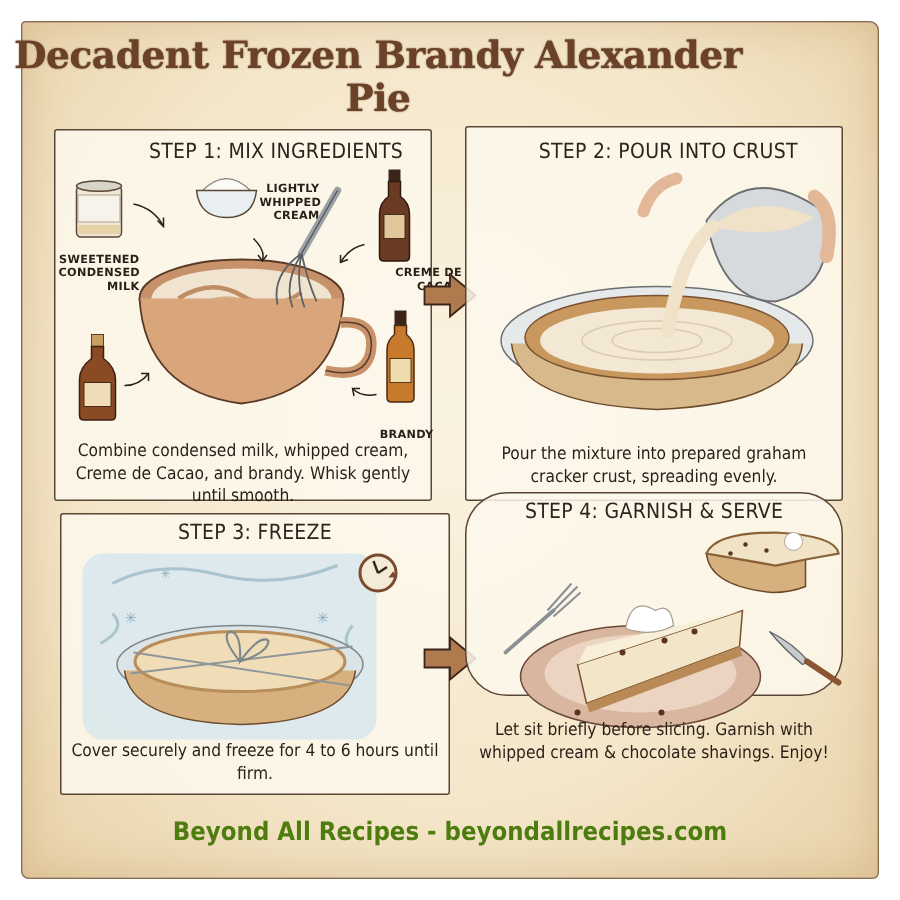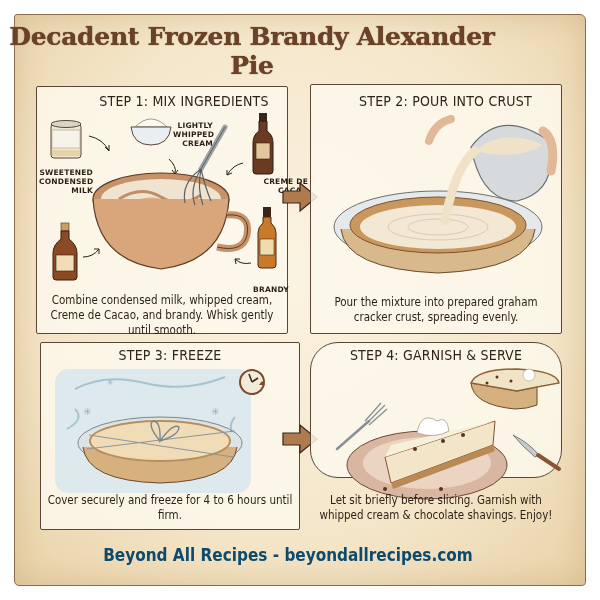--- a/index.html
+++ b/index.html
@@ -32,23 +32,23 @@
     position: absolute; left: 6px; right: 6px; text-align: center;
     font-size: 11.5px; line-height: 15px; color: #2a1f17;
     font-family: "DejaVu Sans Condensed", "DejaVu Sans", sans-serif;
   }
   .label {
     position: absolute; text-align: right; font-size: 7.5px; line-height: 9px;
     color: #2a1f17; font-weight: bold; letter-spacing: 0.2px;
   }
   .arrow { position: absolute; width: 36px; height: 30px; }
   .footer {
-    position: absolute; left: 4px; top: 545px; width: 568px; text-align: center;
+    position: absolute; left: 16px; top: 545px; width: 568px; text-align: center;
     font-family: "DejaVu Sans Condensed", "DejaVu Sans", sans-serif;
-    font-weight: bold; font-size: 17px; color: #0c4a6e;
+    font-weight: bold; font-size: 17px; color: #4d7c0f;
   }
   svg { position: absolute; overflow: visible; }
 </style>
 </head>
 <body>
 
 <div class="parchment"></div>
 
 <div class="title">Decadent Frozen Brandy Alexander Pie</div>
 
@@ -175,21 +175,21 @@
     <path d="M25 14 L28 18 L22 18 Z" fill="#7a4a2c"></path>
   </svg>
 
   <div class="caption" style="top:150px;text-align:center;">Cover securely and freeze for 4 to 6 hours until firm.</div>
 </div>
 
 <svg class="arrow" style="left:282px;top:424px;" width="36" height="30" viewBox="0 0 36 30">
   <path d="M1 9 L18 9 L18 1 L35 15 L18 29 L18 21 L1 21 Z" fill="#b07a4f" stroke="#3b2418" stroke-width="1.2"></path>
 </svg>
 
-<div class="panel" style="left:310px;top:342px;width:252px;height:136px;border-radius:28px;">
+<div class="panel" style="left:310px;top:328px;width:252px;height:136px;border-radius:28px;">
   <div class="panel-title" style="top:4px;">STEP 4: GARNISH &amp; SERVE</div>
 
   <svg style="left:156px;top:22px;" width="96" height="50" viewBox="0 0 96 50">
     <path d="M4 18 Q6 40 48 44 Q60 44 70 40 L70 22 L50 26 Z" fill="#d6b07e" stroke="#6b4a2c" stroke-width="1"></path>
     <path d="M4 18 Q10 4 50 4 Q90 6 92 18 L70 22 L50 26 Z" fill="#f1e4c6" stroke="#8a6238" stroke-width="1.5"></path>
     <circle cx="62" cy="10" r="6" fill="#ffffff" stroke="#a89c8c" stroke-width="0.6"></circle>
     <circle cx="30" cy="12" r="1.5" fill="#5a3420"></circle>
       <circle cx="44" cy="16" r="1.5" fill="#5a3420"></circle>
       <circle cx="20" cy="18" r="1.5" fill="#5a3420"></circle>
   </svg>

